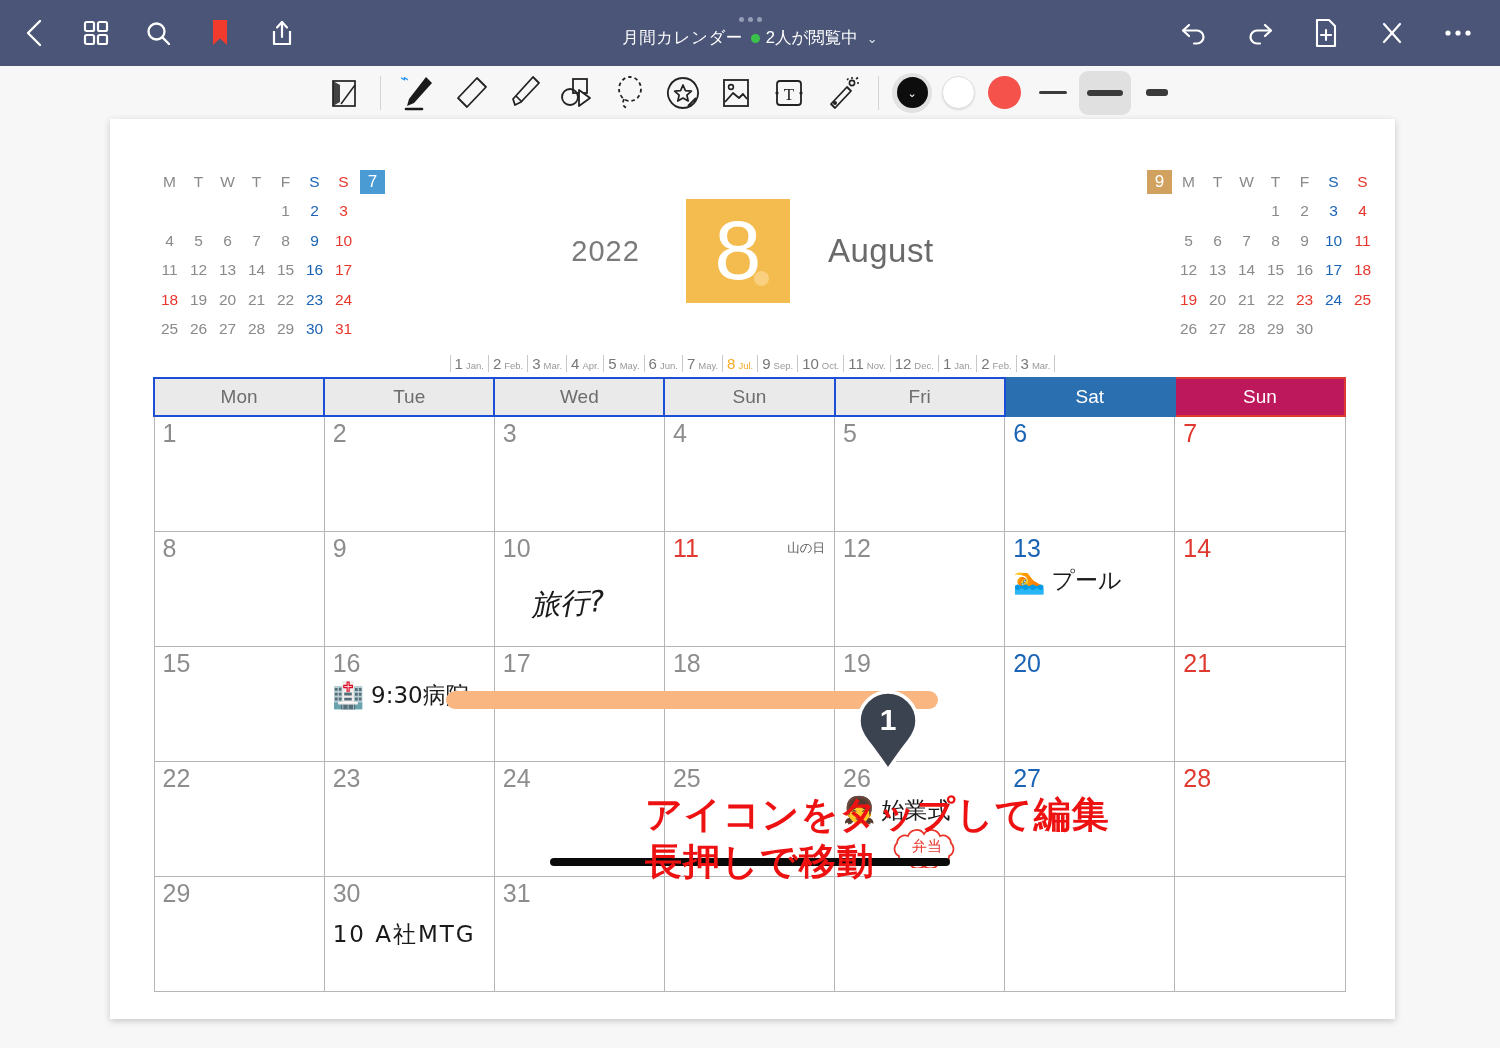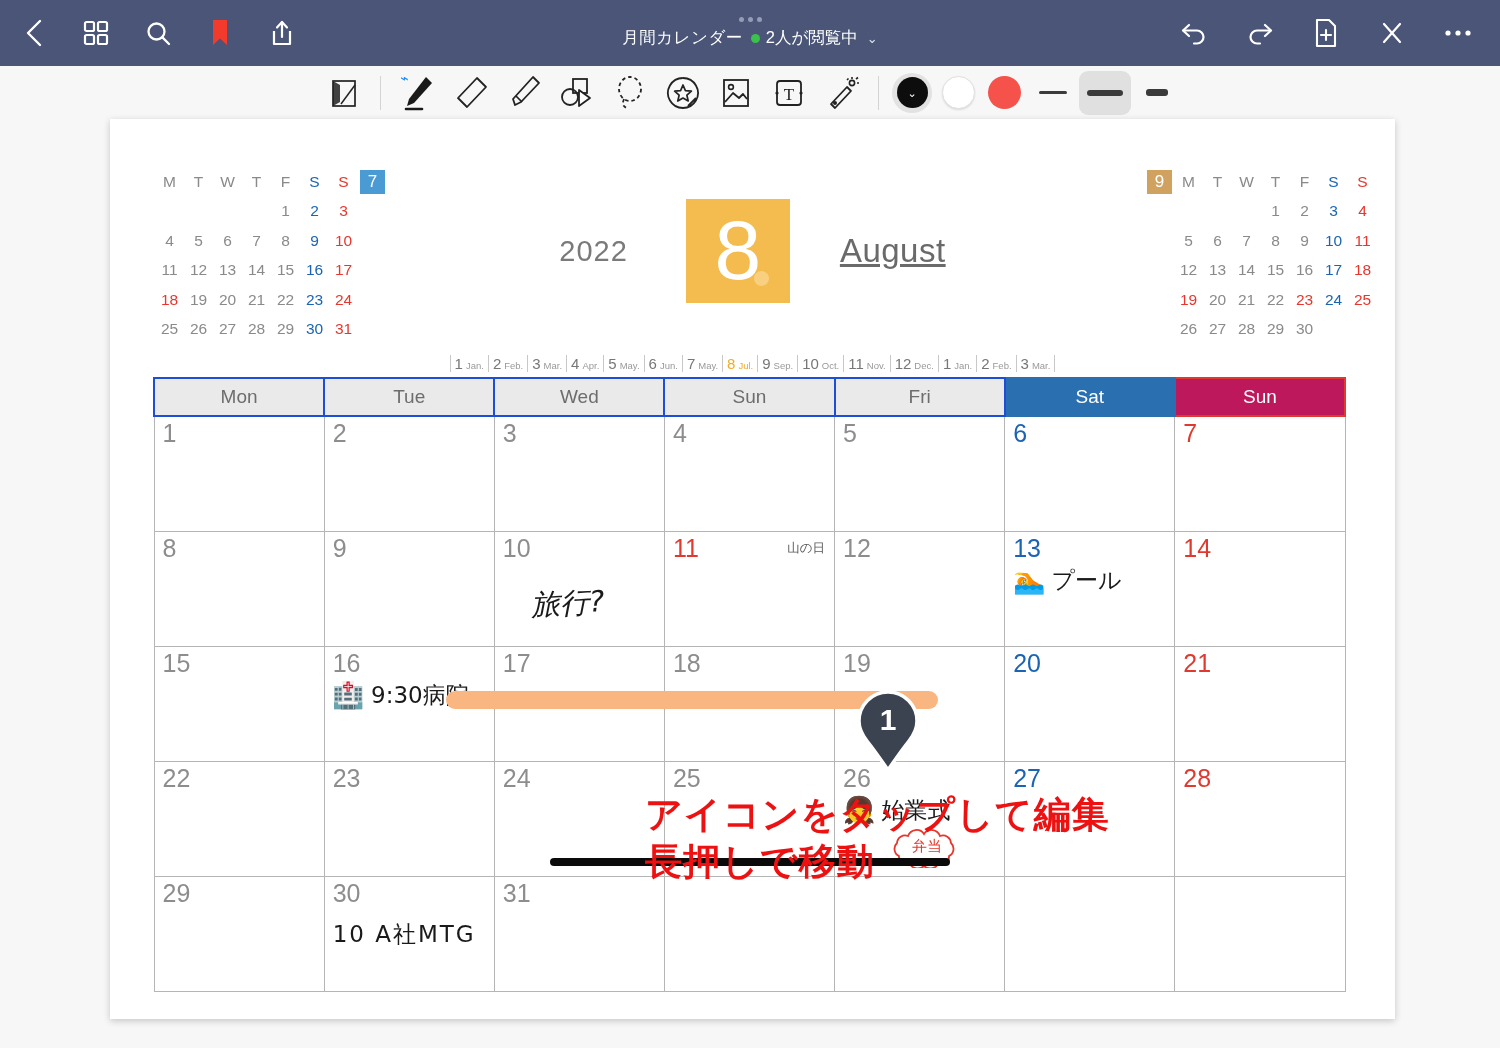--- a/index.html
+++ b/index.html
@@ -89,33 +89,33 @@
   .mbadge {
     display: inline-block; width: 25px; height: 24px; line-height: 24px;
     text-align: center; color: #ffffff; font-size: 17px;
   }
   .mbadge.blue { background: #4a9ad4; }
   .mbadge.tan { background: #d1a25f; }
 
   
   .month-head {
     position: absolute; top: 80px; left: 0; width: 1285px;
-    display: flex; align-items: center; justify-content: center; gap: 16px;
+    display: flex; align-items: center; justify-content: center; gap: 4px;
   }
   .year { font-size: 29px; color: #7a7a7a; letter-spacing: 1px; margin-right: 42px; }
   .mbox {
     width: 104px; height: 104px; background: #f4bc4e; position: relative;
     display: flex; align-items: center; justify-content: center;
   }
   .mbox .num { font-size: 84px; color: #ffffff; line-height: 1; margin-top: -3px; }
   .mbox .pd {
     position: absolute; right: 21px; bottom: 17px; width: 15px; height: 15px;
     border-radius: 50%; background: #f8d07f;
   }
-  .mname { font-size: 33px; color: #6a6a6a; margin-left: 34px; letter-spacing: .5px; text-decoration: underline; }
+  .mname { font-size: 33px; color: #6a6a6a; margin-left: 34px; letter-spacing: .5px; }
 
   
   .strip {
     position: absolute; top: 236px; left: 0; width: 1285px;
     display: flex; align-items: baseline; justify-content: center;
   }
   .strip .mi { display: flex; align-items: baseline; padding: 0 4px; border-left: 1px solid #c8c8c8; }
   .strip .mi:last-child { border-right: 1px solid #c8c8c8; }
   .strip .mi .n { font-size: 15px; color: #777; }
   .strip .mi .a { font-size: 9.5px; color: #999; margin-left: 3px; }

